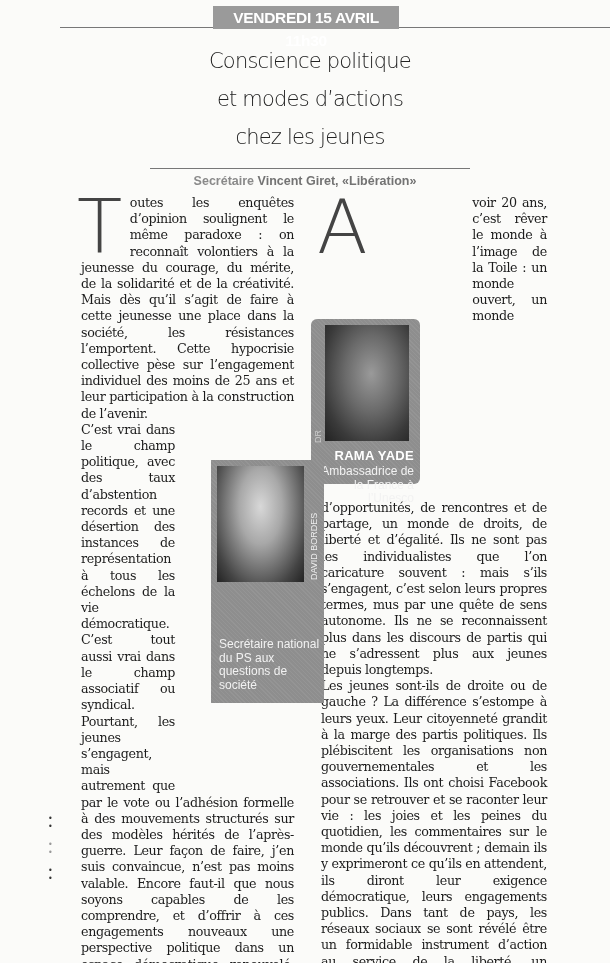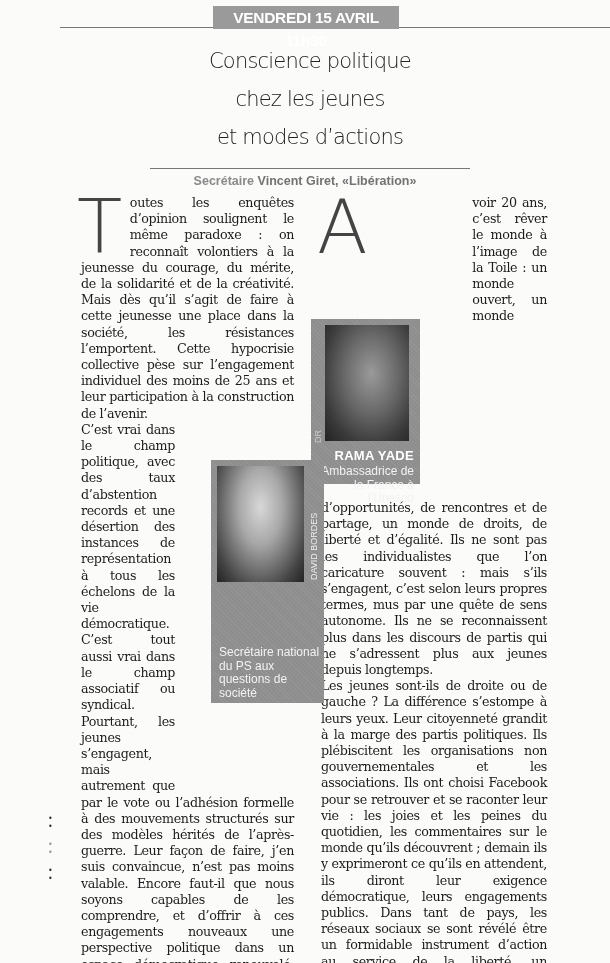--- a/index.html
+++ b/index.html
@@ -26,47 +26,47 @@
   .left-col { left: 81px; top: 195px; width: 213px; }
   .right-col { left: 321px; top: 195px; width: 226px; }
 
   .dropcap { float: left; font-family: "DejaVu Sans", sans-serif; font-weight: 200; font-size: 74px; line-height: 58px; margin: 3px 8px 0 -4px; color: #444; }
 
   .float-left-photo { float: right; width: 113px; height: 272px; margin-left: 6px; margin-top: 2px; }
   .float-right-photo { float: left; width: 103px; height: 235px; margin-right: 8px; }
 
   .photo-card { position: absolute; background: #8e8e8e; background-image: repeating-linear-gradient(45deg, rgba(255,255,255,0.06) 0 1px, transparent 1px 3px); }
   .card-najat { left: 211px; top: 460px; width: 113px; height: 243px; }
-  .card-rama { left: 311px; top: 319px; width: 109px; height: 165px; }
+  .card-rama { left: 311px; top: 319px; width: 109px; height: 165px; border-radius: 6px; }
   .photo-card .img { position: absolute; background: radial-gradient(ellipse at 55% 40%, #bbb 0%, #8a8a8a 40%, #3a3a3a 85%); }
   .card-najat .img { left: 6px; top: 6px; width: 87px; height: 116px; background: radial-gradient(ellipse at 50% 35%, #d8d8d8 0%, #a8a8a8 35%, #444 80%, #222 100%); }
   .card-rama .img { left: 14px; top: 6px; width: 84px; height: 116px; background: radial-gradient(ellipse at 55% 42%, #9a9a9a 0%, #6a6a6a 40%, #3a3a3a 75%, #222 100%); }
   .credit { position: absolute; font-family: "Liberation Sans", sans-serif; font-size: 9px; color: #eee; transform: rotate(-90deg); transform-origin: left top; white-space: nowrap; }
   .card-najat .credit { left: 98px; top: 120px; }
   .card-rama .credit { left: 2px; top: 124px; color: #ccc; }
   .card-name { position: absolute; font-family: "Liberation Sans", sans-serif; font-weight: bold; color: #fff; font-size: 13px; line-height: 14px; letter-spacing: 0.3px; }
   .card-role { position: absolute; font-family: "Liberation Sans", sans-serif; color: #f2f2f2; font-size: 12px; line-height: 13.5px; }
   .card-najat .card-name { left: 8px; top: 130px; width: 100px; }
-  .card-najat .card-role { left: 8px; top: 186px; width: 104px; }
+  .card-najat .card-role { left: 8px; top: 178px; width: 104px; }
   .card-rama .card-name { right: 6px; top: 130px; text-align: right; }
   .card-rama .card-role { right: 6px; top: 146px; text-align: right; width: 100px; }
   .card-rama { overflow: visible; }
 
   .margin-dots { position: absolute; left: 48px; top: 815px; width: 6px; font-family: "DejaVu Sans", sans-serif; font-size: 8px; line-height: 8px; color: #333; }
 </style>
 </head>
 <body>
 
 <div class="topline"></div>
 <div class="date-banner">VENDREDI 15 AVRIL 11h30</div>
 
 <h1 class="title">
   <span>Conscience politique</span>
+  <span>et modes d’actions</span>
   <span>chez les jeunes</span>
-  <span>et modes d’actions</span>
 </h1>
 
 <div class="rule2"></div>
 <div class="moderator">
   <span class="role">Secrétaire</span>
   <span class="name">Vincent Giret, «Libération»</span>
 </div>
 
 <div class="col left-col">
   <span class="dropcap">T</span>

